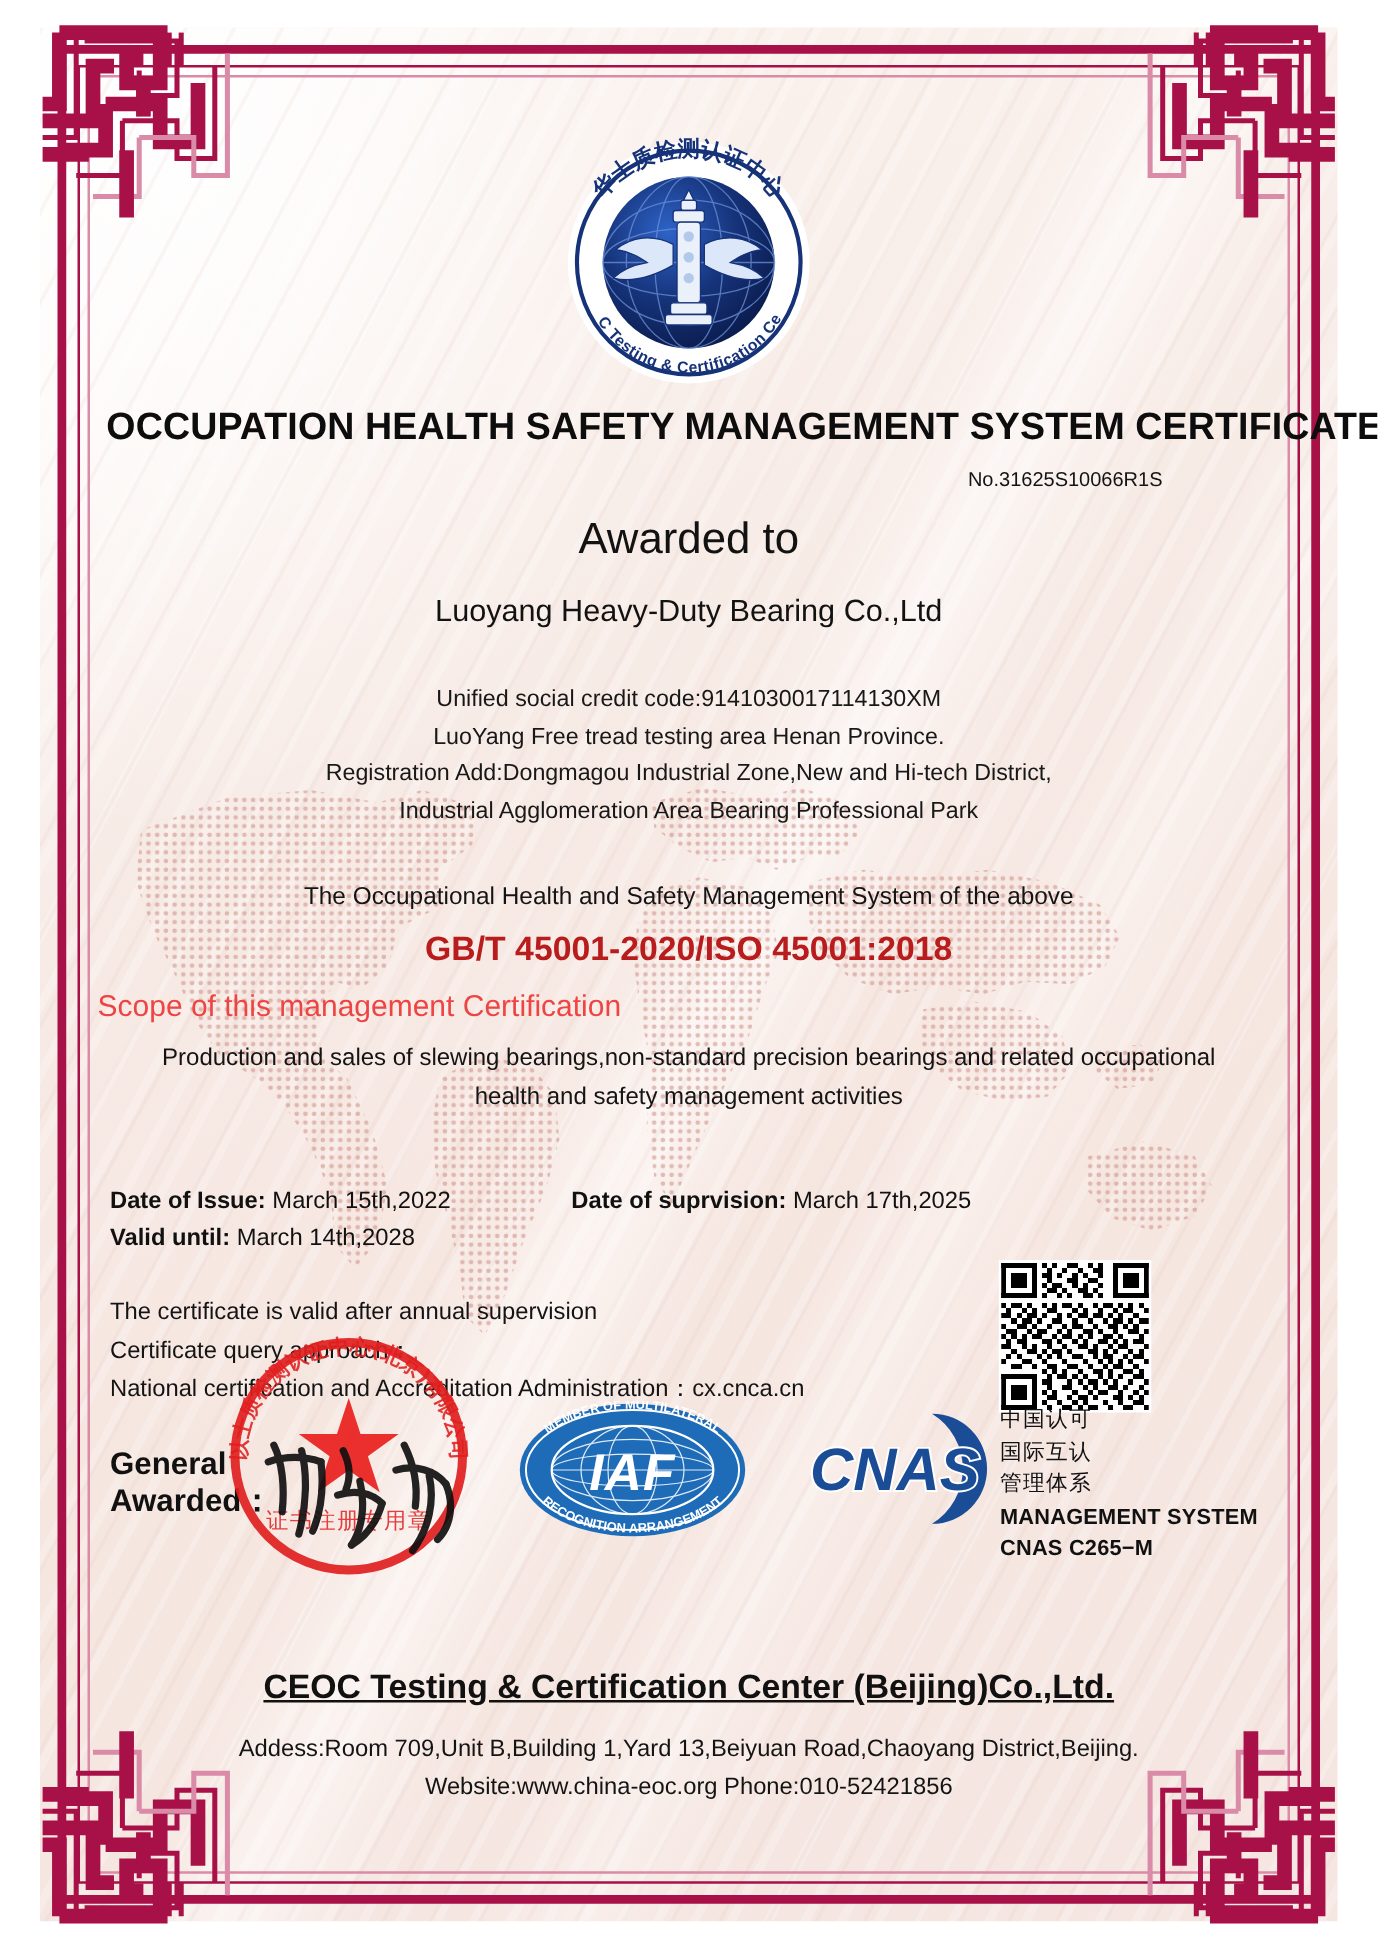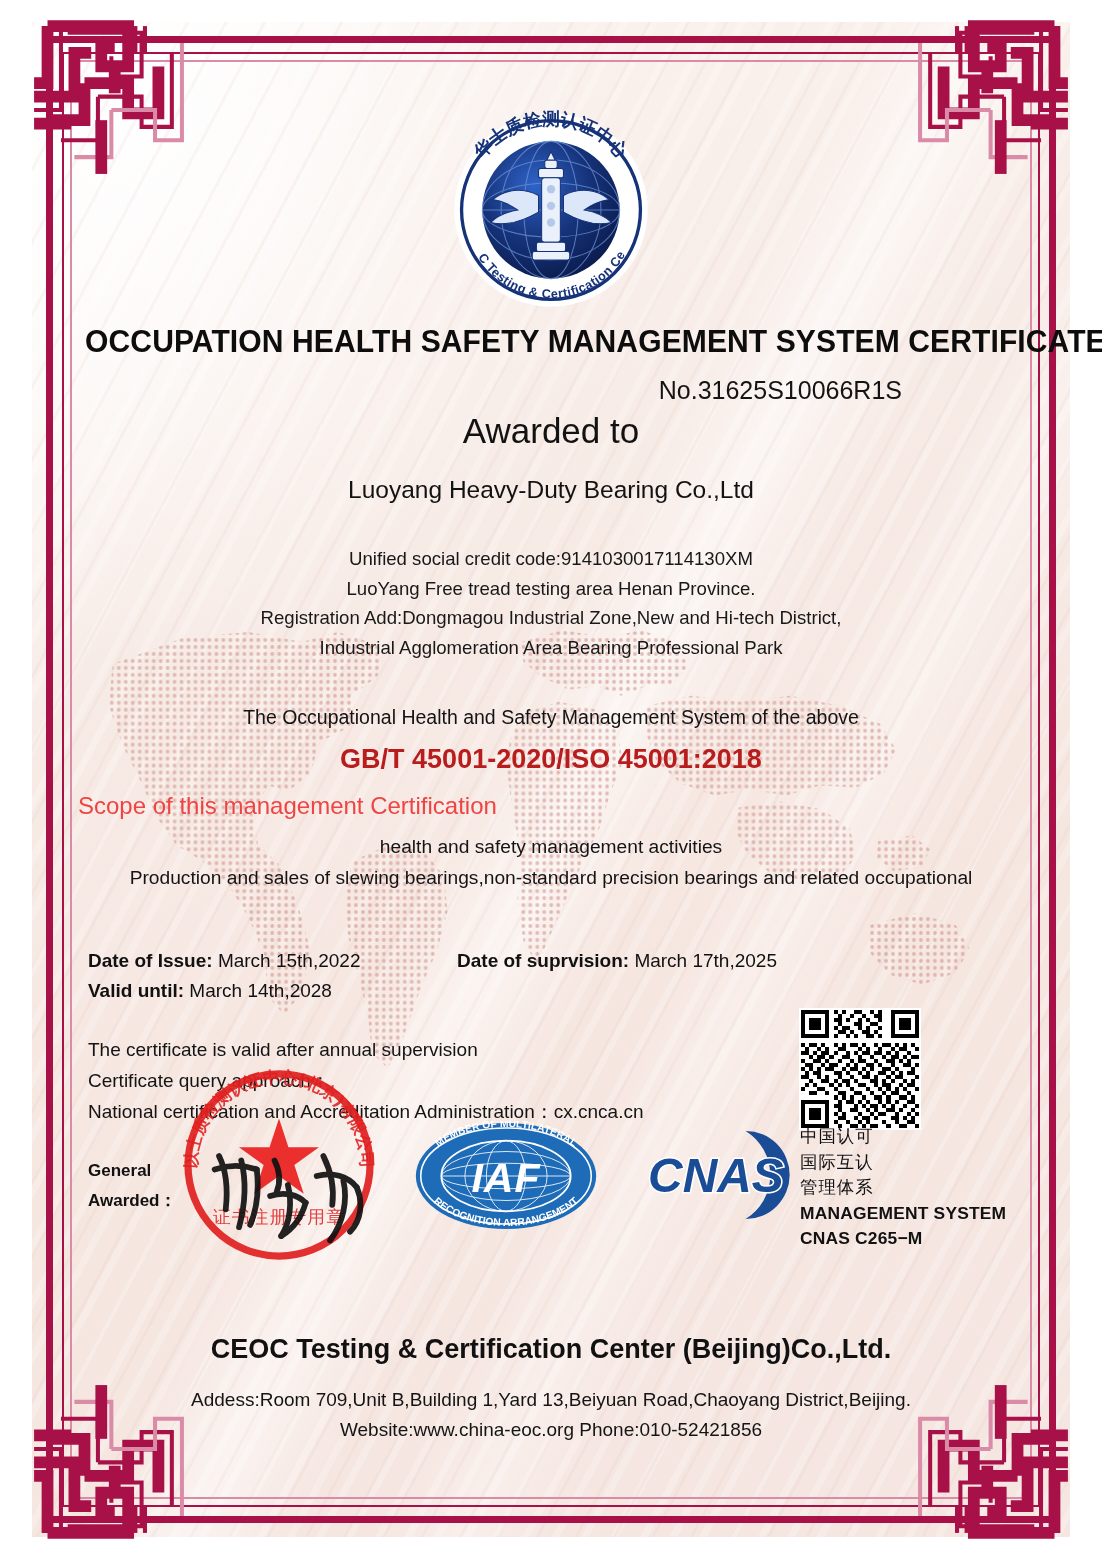--- a/index.html
+++ b/index.html
@@ -68,22 +68,22 @@
 
   .title{
     position:absolute;left:0;right:0;top:258px;
     text-align:center;
     font-size:30.5px;font-weight:bold;letter-spacing:.1px;
     color:#0d0d0d;white-space:nowrap;
     font-family:"Liberation Sans","DejaVu Sans",sans-serif;
     transform:scaleX(.985);
   }
   .certno{
-    position:absolute;right:122px;top:310px;
-    font-size:25px;color:#141414;
+    position:absolute;right:94px;top:310px;
+    font-size:16px;color:#141414;
   }
   .awarded{
     position:absolute;left:0;right:0;top:345px;
     text-align:center;font-size:35px;color:#121212;
   }
   .company{
     position:absolute;left:0;right:0;top:410px;
     text-align:center;font-size:24.5px;color:#121212;
   }
   .addr{
@@ -110,35 +110,35 @@
   .dates{position:absolute;left:10px;top:880px;font-size:19px;color:#111;line-height:30px;}
   .dates .row{white-space:nowrap;}
   .dates b{font-weight:bold;}
   .dates .gap{display:inline-block;width:86px;}
 
   .notes{position:absolute;left:10px;top:968px;font-size:19px;line-height:31px;color:#141414;}
 
   .qr{position:absolute;left:721px;top:942px;width:118px;height:118px;background:#fff;padding:2px;}
   .qr svg{width:100%;height:100%;display:block;}
 
-  .gm{position:absolute;left:10px;top:1090px;font-size:17px;font-weight:bold;line-height:30px;color:#111;}
+  .gm{position:absolute;left:10px;top:1090px;font-size:25px;font-weight:bold;line-height:30px;color:#111;}
 
   .seal{position:absolute;left:90px;top:988px;width:222px;height:222px;}
   .seal svg{width:100%;height:100%;display:block;}
 
   .iaf{position:absolute;left:330px;top:1055px;width:196px;height:110px;}
   .iaf svg{width:100%;height:100%;display:block;}
   .cnas{position:absolute;left:545px;top:1050px;width:182px;height:118px;}
   .cnas svg{width:100%;height:100%;display:block;}
   .cnastext{position:absolute;left:722px;top:1058px;font-size:17.4px;line-height:25.5px;color:#111;}
   .cnastext .cn{font-family:"DejaVu Sans",sans-serif;letter-spacing:1px;}
   .cnastext .en{font-weight:bold;letter-spacing:.2px;}
 
   .footer{position:absolute;left:0;right:0;top:1268px;text-align:center;}
-  .footer .fname{font-size:27px;font-weight:bold;color:#111;}
+  .footer .fname{font-size:27px;font-weight:bold;color:#111;text-decoration:underline;}
   .footer .faddr{font-size:19px;line-height:30px;color:#141414;margin-top:20px;}
 </style>
 </head>
 <body>
 
 <div class="cert">
 
   <div class="paper">
     <div class="glow"></div>
     <div class="sheen"></div>
@@ -342,22 +342,22 @@
       <div>Unified social credit code:9141030017114130XM</div>
       <div>LuoYang Free tread testing area Henan Province.</div>
       <div>Registration Add:Dongmagou Industrial Zone,New and Hi-tech District,</div>
       <div>Industrial Agglomeration Area Bearing Professional Park</div>
     </div>
 
     <div class="sysline">The Occupational Health and Safety Management System of the above</div>
     <div class="standard">GB/T 45001-2020/ISO 45001:2018</div>
     <div class="scopelbl">Scope of this management Certification</div>
     <div class="scopetxt">
+      <div>Production and sales of slewing bearings,non-standard precision bearings and related occupational</div>
       <div>health and safety management activities</div>
-      <div>Production and sales of slewing bearings,non-standard precision bearings and related occupational</div>
     </div>
 
     <div class="dates">
       <div class="row">
         <b>Date of Issue:</b>
         <span>March 15th,2022</span>
         <span class="gap"></span>
         <b>Date of suprvision:</b>
         <span>March 17th,2025</span>
       </div>

